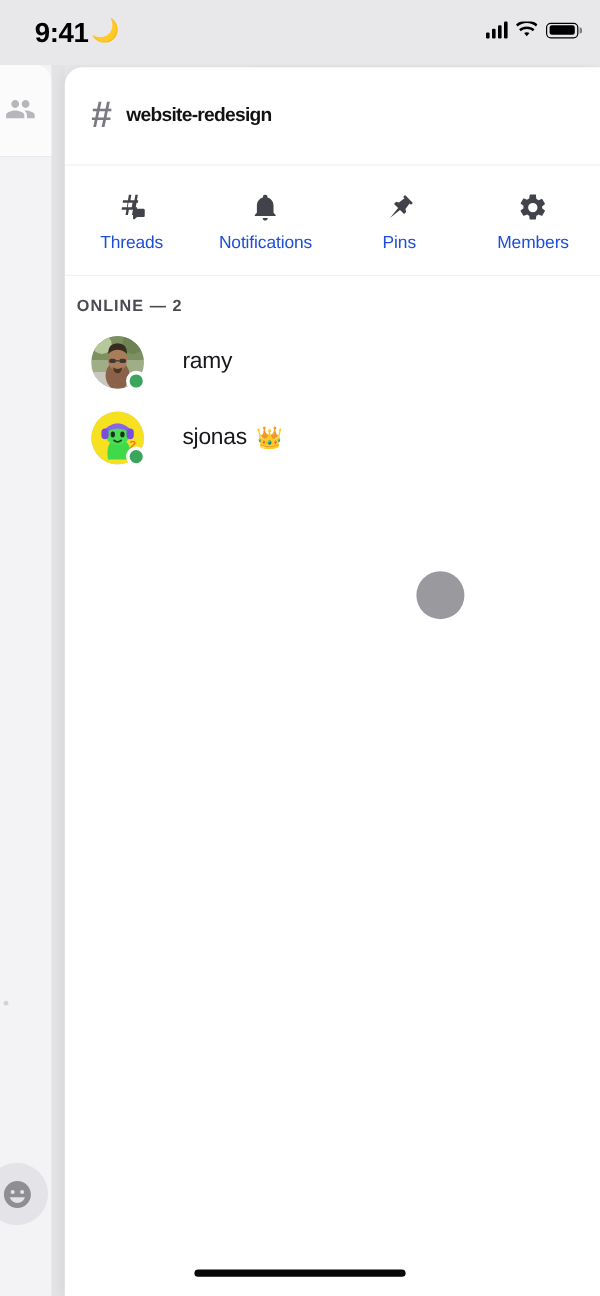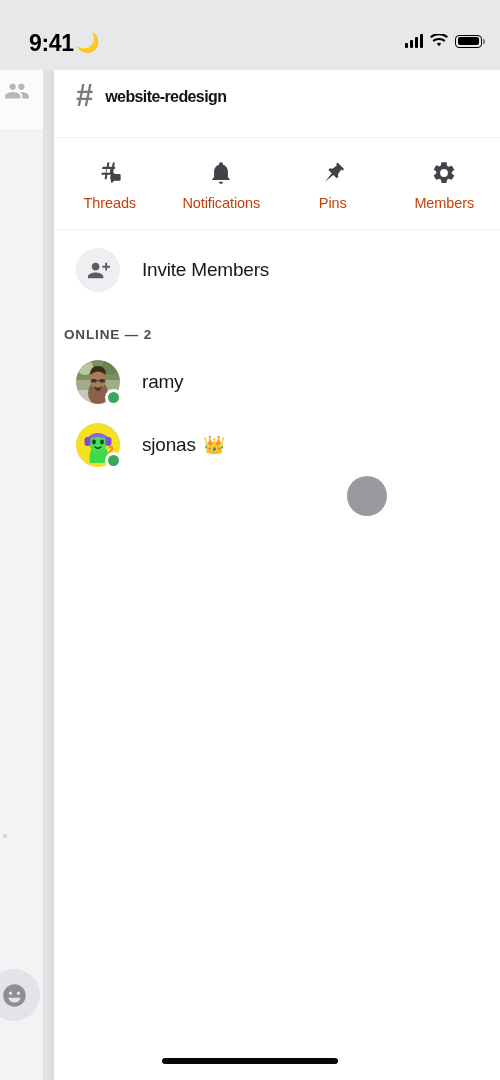--- a/index.html
+++ b/index.html
@@ -11,21 +11,21 @@
   }
   #screen {
     position:relative;
     width:500px; height:1080px;
     background:#e8e8ea;
     overflow:hidden;
   }
 
   
   #statusbar {
-    position:absolute; top:16px; left:0;
+    position:absolute; top:0; left:0;
     width:500px; height:54px;
     background:#e8e8ea;
     z-index:40;
   }
   .sb-time {
     position:absolute; left:29px; top:14px;
     font-size:23px; font-weight:bold; color:#000;
     letter-spacing:-0.3px;
   }
   .sb-moon {
@@ -125,21 +125,21 @@
     border-bottom:1px solid #f1f1f4;
   }
   .tab {
     flex:1;
     display:flex; flex-direction:column;
     align-items:center; justify-content:center;
     gap:9px;
     padding-top:4px;
   }
   .tab-icon { width:26px; height:26px; color:#42434a; display:block; }
-  .tab-label { font-size:14.5px; color:#c2410c; letter-spacing:-0.1px; }
+  .tab-label { font-size:14.5px; color:#1d4ed8; letter-spacing:-0.1px; }
 
   
   #invite-row {
     display:flex; align-items:center;
     height:80px;
     padding-left:22px;
     gap:22px;
   }
   #invite-avatar {
     width:44px; height:44px; border-radius:50%;
@@ -156,21 +156,21 @@
     font-size:13.5px; font-weight:bold;
     color:#4a4b52;
     letter-spacing:0.85px;
   }
 
   
   .member-row {
     display:flex; align-items:center;
     height:63px;
     padding-left:22px;
-    gap:22px;
+    gap:32px;
   }
   .member-avatar-wrap {
     position:relative;
     width:44px; height:44px;
     flex:0 0 auto;
   }
   .member-avatar {
     width:44px; height:44px; border-radius:50%;
     overflow:hidden; position:relative;
     background:#cfcfd4;
@@ -282,29 +282,20 @@
 
       <div class="tab">
         <svg class="tab-icon" viewBox="0 0 24 24">
           <path fill="currentColor" d="M19.14 12.94c.04-.31.06-.63.06-.94s-.02-.63-.07-.94l2.03-1.58a.49.49 0 00.12-.62l-1.92-3.32a.49.49 0 00-.59-.22l-2.39.96a7.03 7.03 0 00-1.62-.94l-.36-2.54A.48.48 0 0013.9 2h-3.84a.48.48 0 00-.48.41l-.36 2.54c-.59.24-1.13.56-1.62.94l-2.39-.96a.49.49 0 00-.59.22L2.7 8.47a.49.49 0 00.12.62l2.03 1.58c-.05.31-.07.63-.07.94s.02.63.07.94L2.82 14.13a.49.49 0 00-.12.62l1.92 3.32c.12.22.38.3.59.22l2.39-.96c.5.38 1.03.7 1.62.94l.36 2.54c.05.24.25.41.48.41h3.84c.24 0 .44-.17.48-.41l.36-2.54c.59-.24 1.13-.56 1.62-.94l2.39.96c.22.08.47 0 .59-.22l1.92-3.32a.49.49 0 00-.12-.62l-2.03-1.58zM12 15.6A3.6 3.6 0 1112 8.4a3.6 3.6 0 010 7.2z"></path>
         </svg>
         <span class="tab-label">Members</span>
       </div>
 
     </div>
 
-    <div id="invite-row">
-      <div id="invite-avatar">
-        <svg id="invite-icon" viewBox="0 0 24 24">
-          <path fill="currentColor" d="M9 12c2.21 0 4-1.79 4-4s-1.79-4-4-4-4 1.79-4 4 1.79 4 4 4zm0 2c-2.67 0-8 1.34-8 4v2h16v-2c0-2.66-5.33-4-8-4z"></path>
-          <path fill="currentColor" d="M19 4v3h-3v2h3v3h2V9h3V7h-3V4h-2z"></path>
-        </svg>
-      </div>
-      <span id="invite-label">Invite Members</span>
-    </div>
 
     <div id="online-header">ONLINE — 2</div>
 
     <div class="member-row">
       <div class="member-avatar-wrap">
         <div class="member-avatar">
           <svg width="44" height="44" viewBox="0 0 44 44">
             <defs>
               <clipPath id="cp1">
                   <circle cx="22" cy="22" r="22"></circle>

